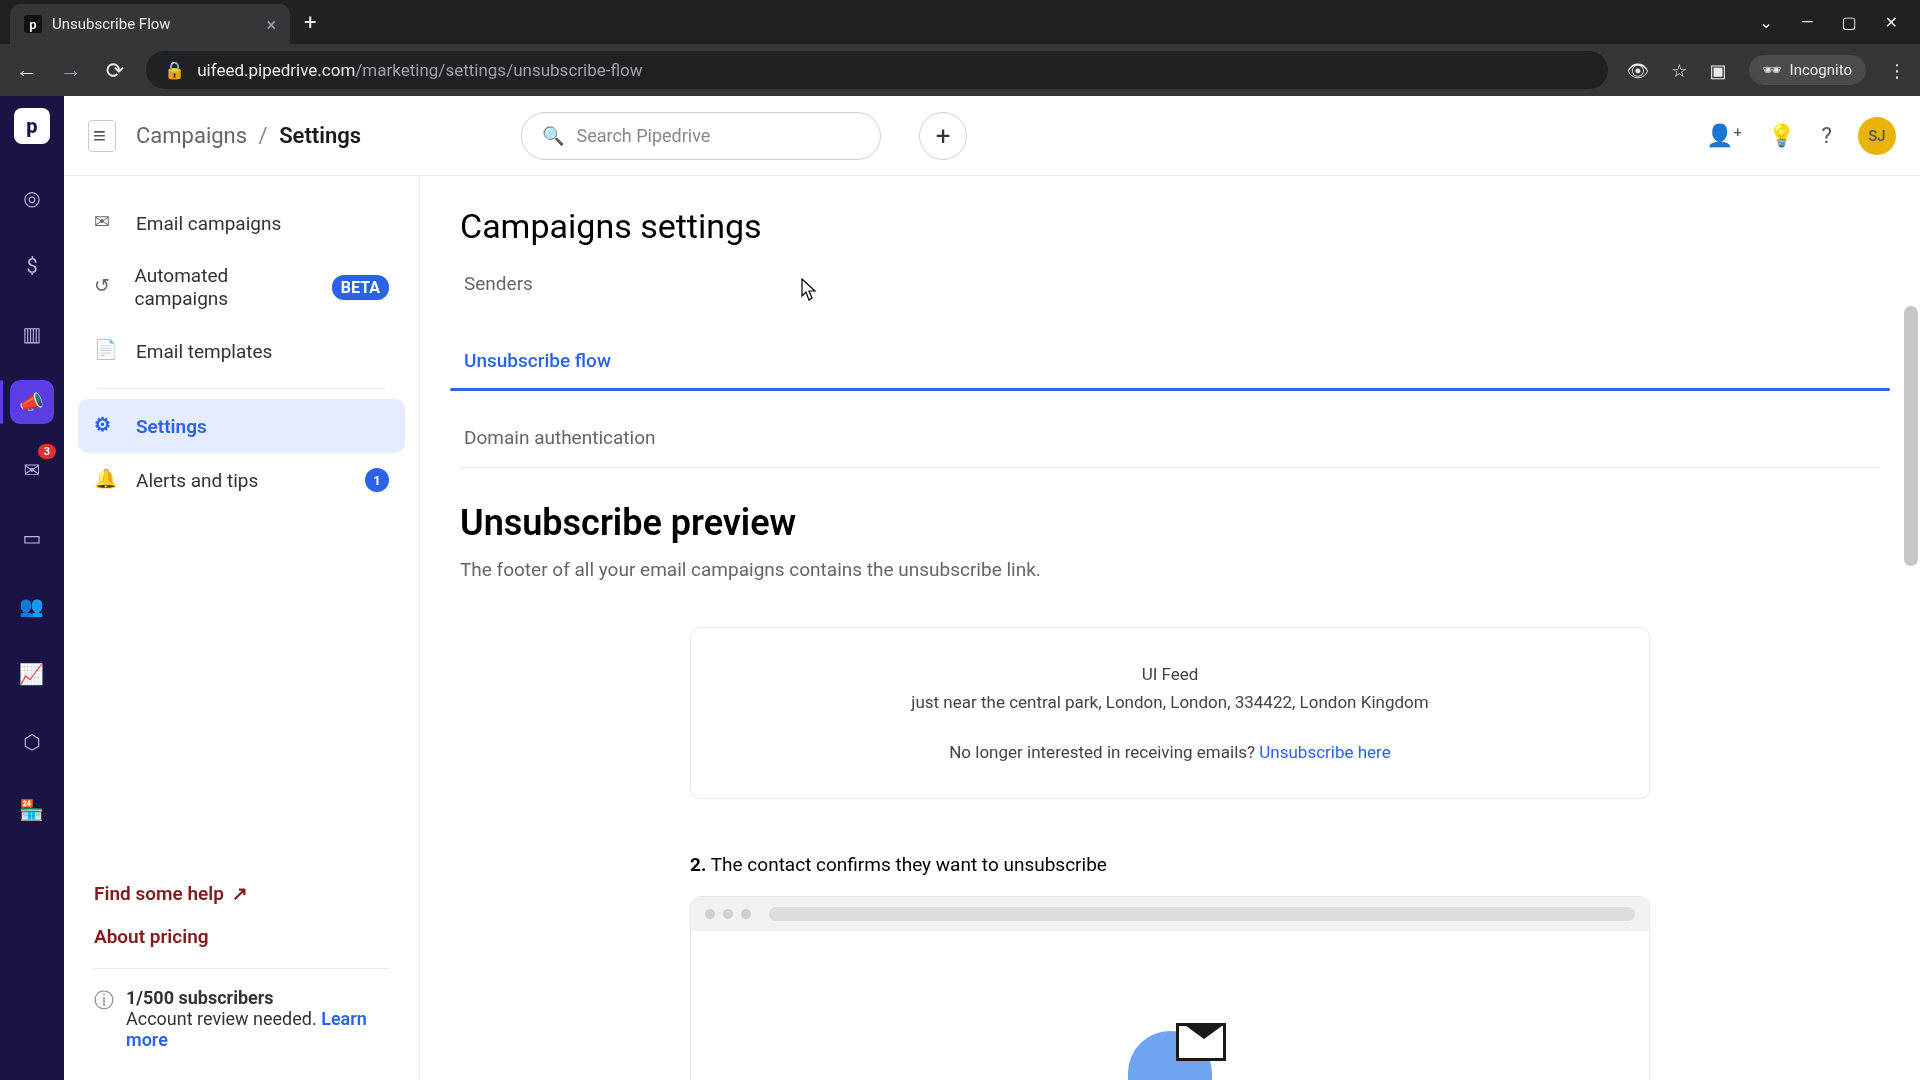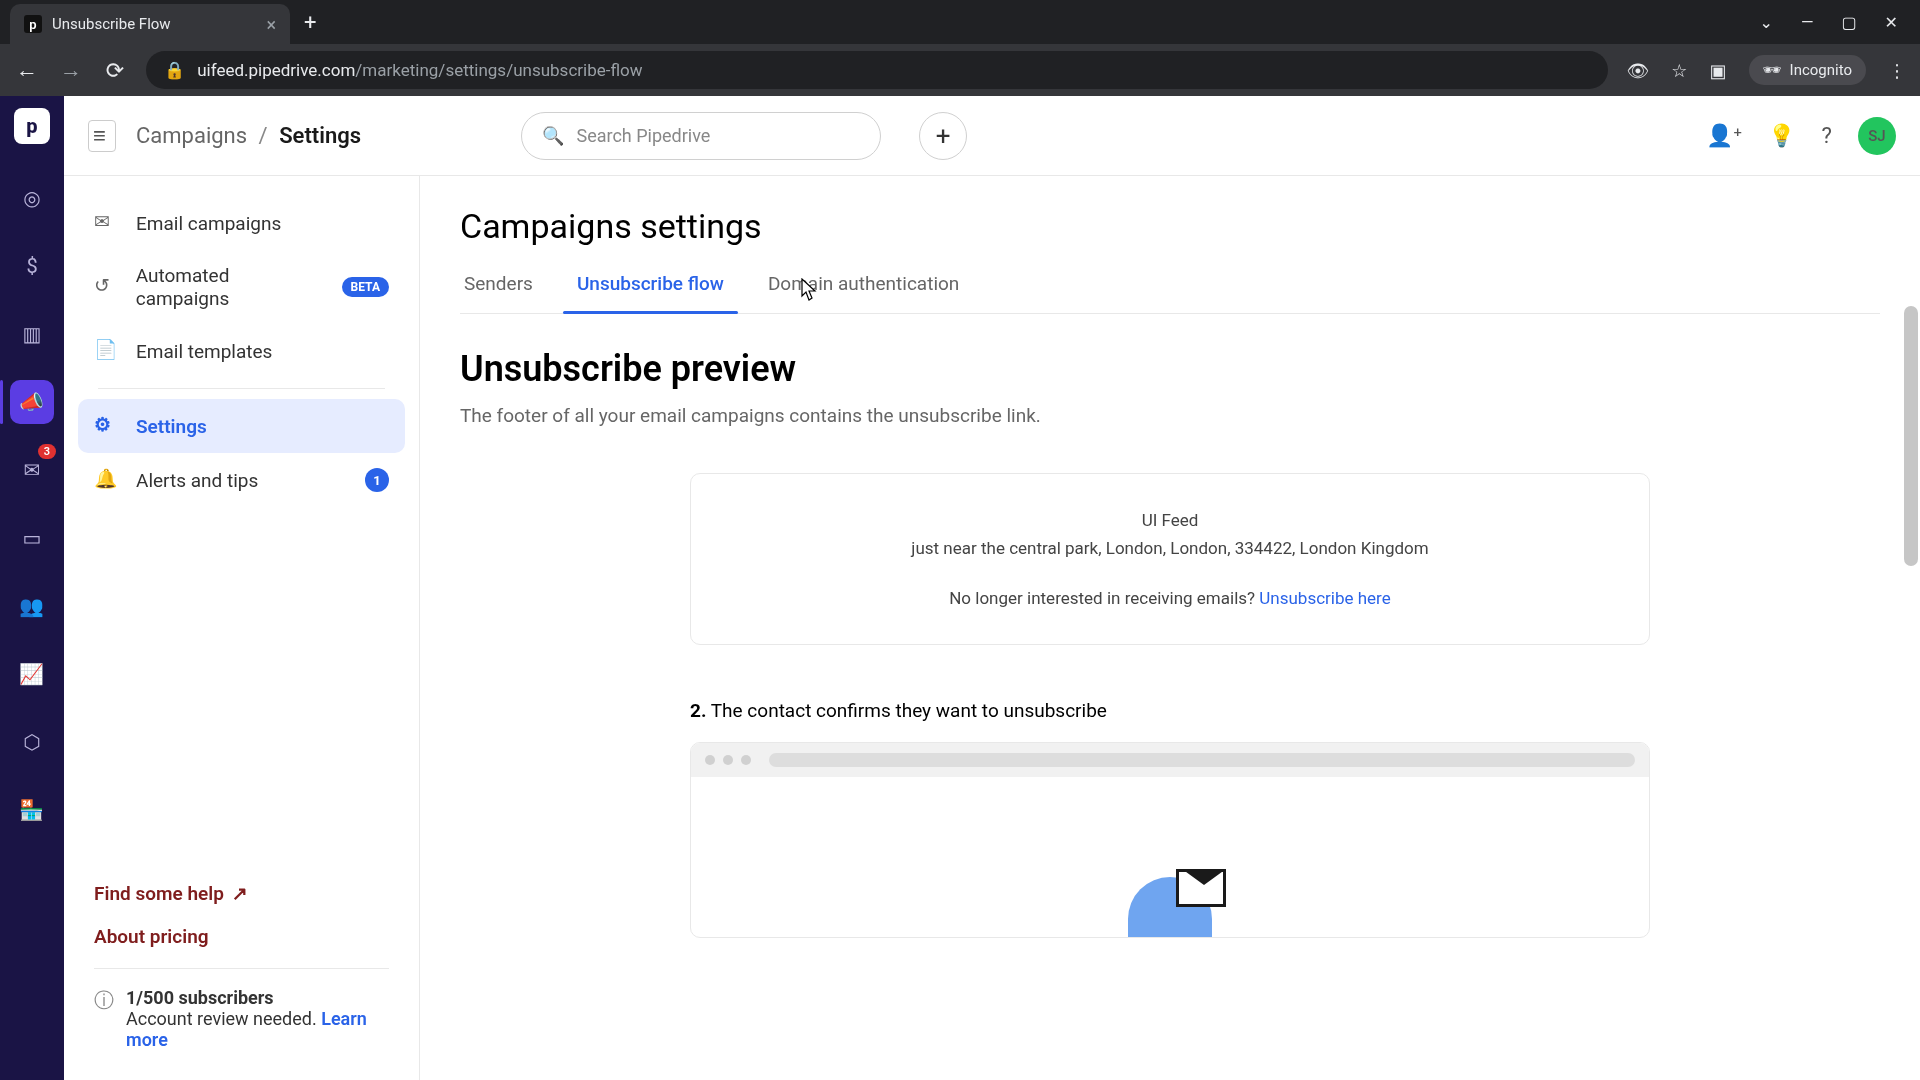--- a/index.html
+++ b/index.html
@@ -32,42 +32,42 @@
 
 .workspace { flex:1; display:flex; flex-direction:column; background:#fff; }
 .topbar { height:80px; border-bottom:1px solid #e8e8e8; display:flex; align-items:center; padding:0 24px; gap:20px; }
 .hamburger { width:28px; color:#555; font-size:22px; border:1px solid #ccc; border-radius:4px; padding:2px 4px; }
 .breadcrumb { font-size:22px; color:#666; }
 .breadcrumb .sep { margin:0 6px; color:#888; }
 .breadcrumb .current { color:#1a1a1a; font-weight:600; }
 .search { margin-left:140px; width:360px; height:48px; border:1px solid #d0d0d0; border-radius:26px; display:flex; align-items:center; padding:0 20px; gap:12px; color:#888; font-size:18px; }
 .add-btn { width:48px; height:48px; border:1px solid #d0d0d0; border-radius:50%; display:flex; align-items:center; justify-content:center; font-size:26px; color:#333; margin-left:18px; }
 .top-right { margin-left:auto; display:flex; align-items:center; gap:26px; color:#555; font-size:22px; }
-.avatar { width:38px; height:38px; border-radius:50%; background:#22c55e; display:flex; align-items:center; justify-content:center; font-size:15px; color:#555; font-weight:500; }
+.avatar { width:38px; height:38px; border-radius:50%; background:#eab308; display:flex; align-items:center; justify-content:center; font-size:15px; color:#555; font-weight:500; }
 
 .body { flex:1; display:flex; overflow:hidden; }
 .sidebar { width:356px; border-right:1px solid #e8e8e8; padding:20px 14px; display:flex; flex-direction:column; }
 .side-item { display:flex; align-items:center; gap:16px; padding:14px 16px; border-radius:10px; color:#333; font-size:19px; cursor:pointer; position:relative; }
 .side-item .icon { width:26px; height:26px; color:#666; }
 .side-item.active { background:#e6ecff; color:#2a63e8; font-weight:600; }
 .side-item.active .icon { color:#2a63e8; }
 .side-divider { height:1px; background:#e8e8e8; margin:10px 20px; }
-.beta { background:#2a63e8; color:#fff; font-size:12px; font-weight:700; padding:3px 9px; border-radius:12px; margin-left:auto; }
+.beta { background:#2a63e8; color:#fff; font-size:16px; font-weight:700; padding:3px 9px; border-radius:12px; margin-left:auto; }
 .count { background:#2a63e8; color:#fff; font-size:13px; font-weight:700; width:24px; height:24px; border-radius:50%; display:flex; align-items:center; justify-content:center; margin-left:auto; }
 .side-bottom { margin-top:auto; padding:0 16px 10px; }
 .help-link { color:#7f1d1d; font-weight:600; font-size:19px; display:flex; align-items:center; gap:8px; margin:20px 0; }
 .sub-status { display:flex; gap:12px; border-top:1px solid #e8e8e8; padding-top:18px; }
 .info-icon { color:#888; font-size:20px; }
 .sub-text { font-size:18px; color:#333; }
 .sub-text .strong { font-weight:700; }
 .sub-text a { color:#2a63e8; font-weight:600; text-decoration:none; }
 
 .content { flex:1; padding:30px 40px; overflow:auto; position:relative; }
 .page-title { font-size:34px; font-weight:400; margin-bottom:26px; }
-.tabs { display:flex; gap:36px; border-bottom:1px solid #e8e8e8; margin-bottom:34px; }
+.tabs { display:flex; gap:36px; border-bottom:1px solid #e8e8e8; margin-bottom:34px;flex-direction:column; }
 .tab-item { padding:0 4px 18px; font-size:19px; color:#666; position:relative; cursor:pointer; }
 .tab-item.active { color:#2a63e8; font-weight:500; }
 .tab-item.active::after { content:""; position:absolute; left:-10px; right:-10px; bottom:-1px; height:3px; background:#2a63e8; border-radius:2px; }
 .section-title { font-size:36px; font-weight:600; margin-bottom:14px; }
 .section-desc { font-size:19px; color:#666; margin-bottom:46px; }
 
 .preview { max-width:960px; margin:0 auto; }
 .step-label { font-size:19px; margin-bottom:20px; }
 .step-label .num { font-weight:700; }
 .footer-card { border:1px solid #e8e8e8; border-radius:10px; padding:36px 58px; text-align:center; margin-bottom:54px; }

